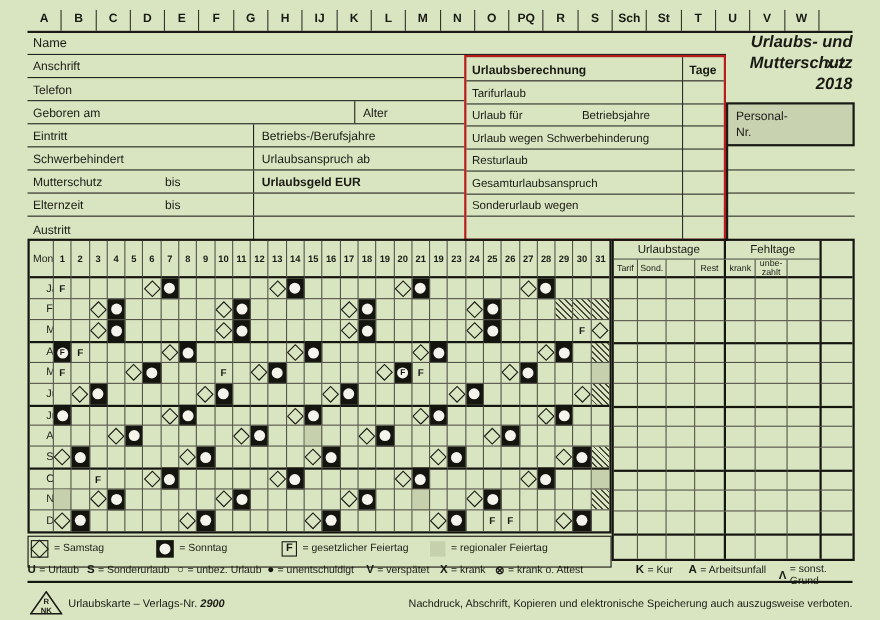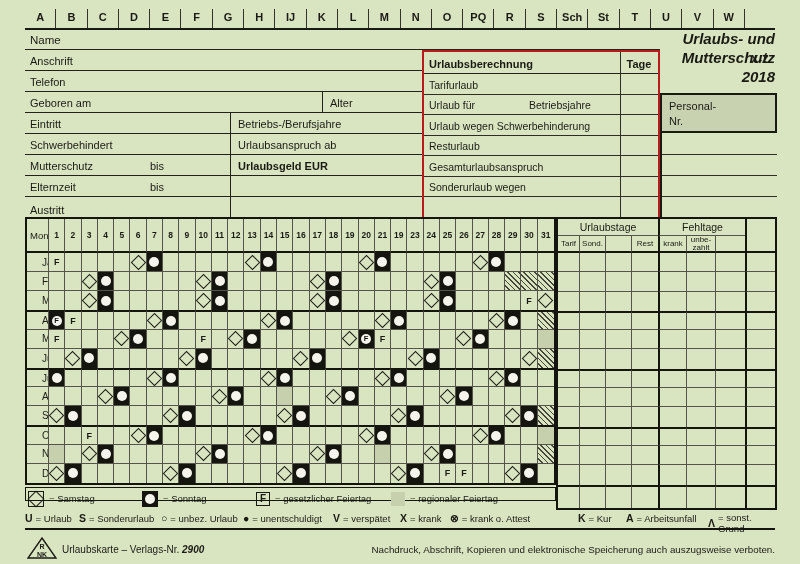--- a/index.html
+++ b/index.html
@@ -59,21 +59,21 @@
   .fx{font-size:9px;font-weight:700;}
   .sun{background:#15150f;}
   .dot{width:10px;height:10px;border-radius:50%;background:#f4f4ec;display:flex;
        align-items:center;justify-content:center;font-size:7.5px;font-weight:700;color:#15150f;}
   .dia{width:9px;height:9px;border:1.2px solid #1a1a14;transform:rotate(45deg);}
   .reg{background:#c6d0ac;}
   .hatch{background:repeating-linear-gradient(45deg,rgba(0,0,0,0) 0 2.6px,#45453a 2.6px 3.8px);}
   .gh{font-size:10.5px;}
   .sh{font-size:8px;line-height:8px;white-space:pre-line;text-align:center;}
   
-  #legendbox{position:absolute;left:25px;top:487px;width:531px;height:14px;
+  #legendbox{position:absolute;left:25px;top:487px;width:531px;height:29px;
              border:1.5px solid #15150f;box-sizing:border-box;}
   .litem{position:absolute;top:2px;height:17px;display:flex;align-items:center;gap:5px;}
   .lsym{display:flex;align-items:center;justify-content:center;box-sizing:border-box;}
   .lsat{width:16px;height:16px;border:1px solid #1a1a14;}
   .dia2{width:10px;height:10px;border:1.2px solid #1a1a14;transform:rotate(45deg);}
   .lsun{width:16px;height:16px;background:#15150f;}
   .dot2{width:10px;height:10px;border-radius:50%;background:#f4f4ec;}
   .lf{width:14px;height:14px;border:1px solid #1a1a14;font-size:10px;font-weight:700;}
   .lreg{width:14px;height:14px;background:#c6d0ac;}
   .ltext{font-size:9.5px;}

